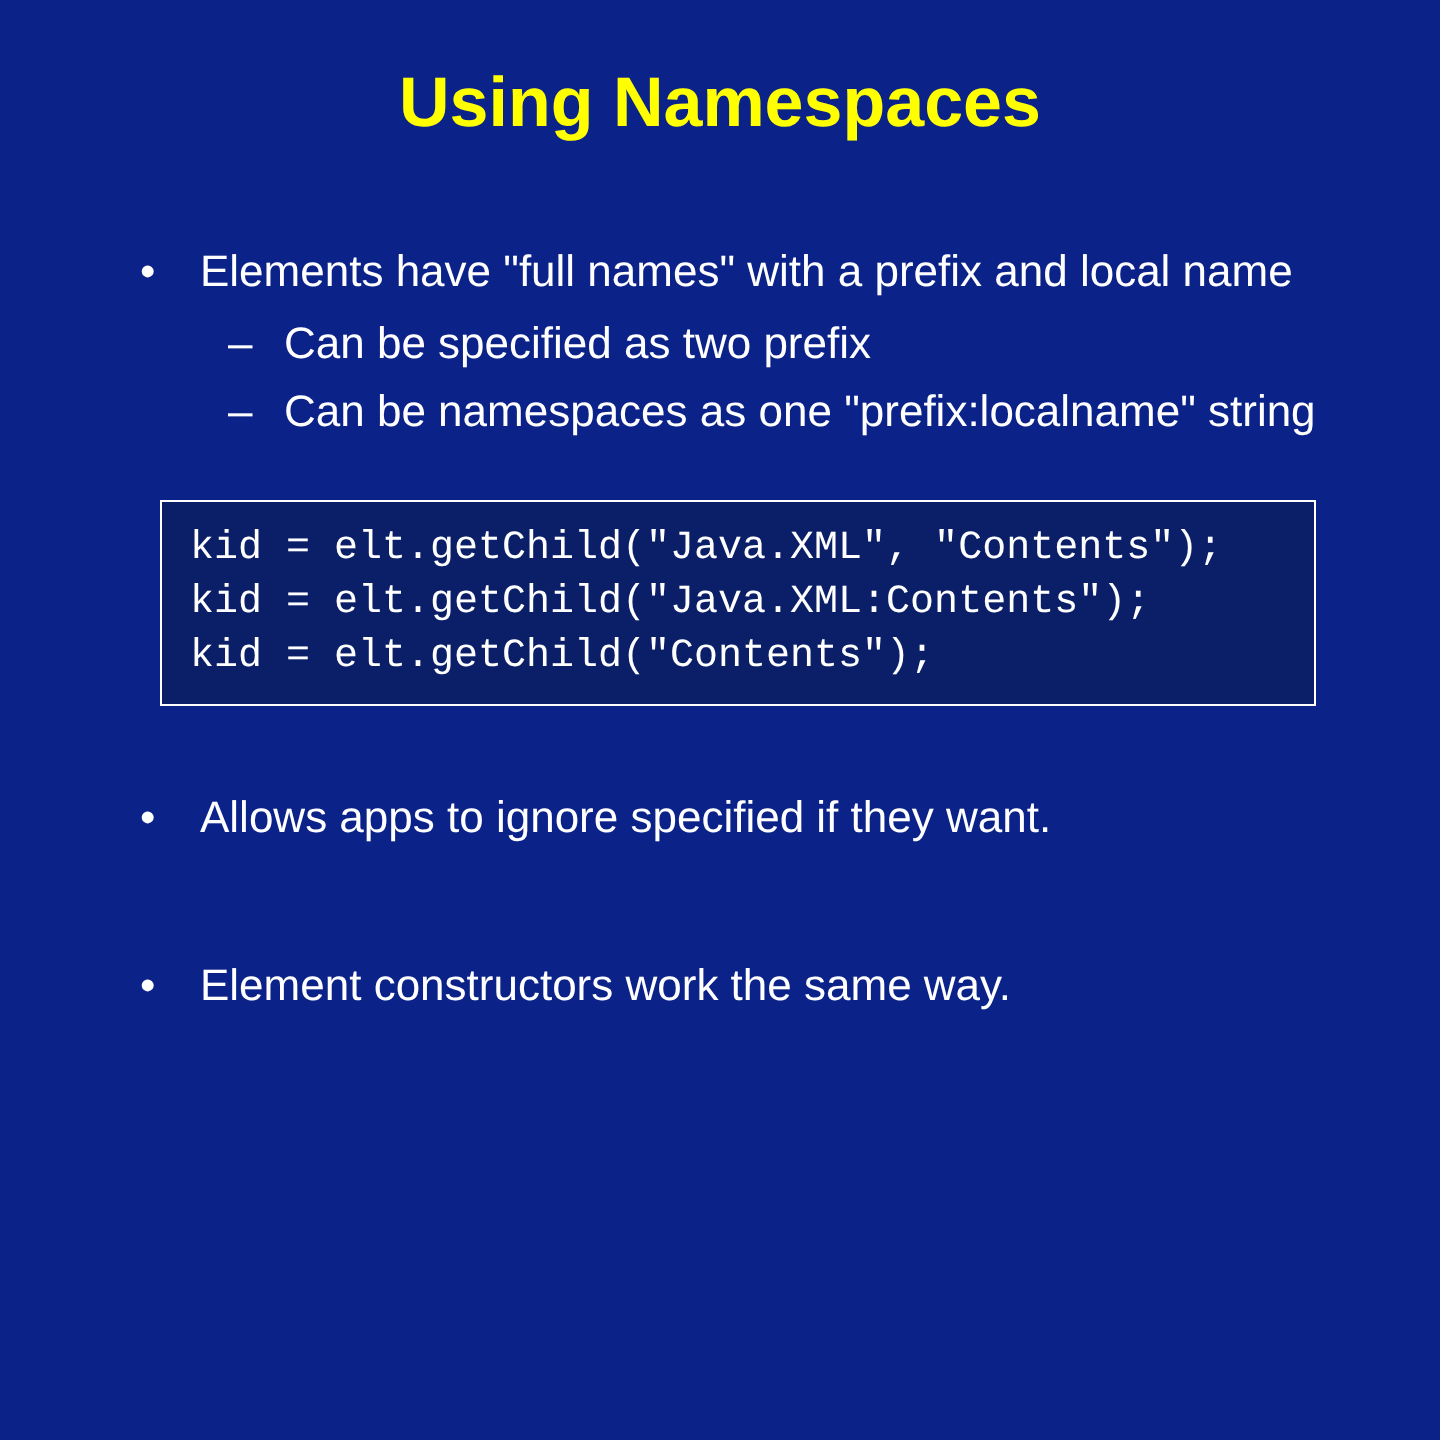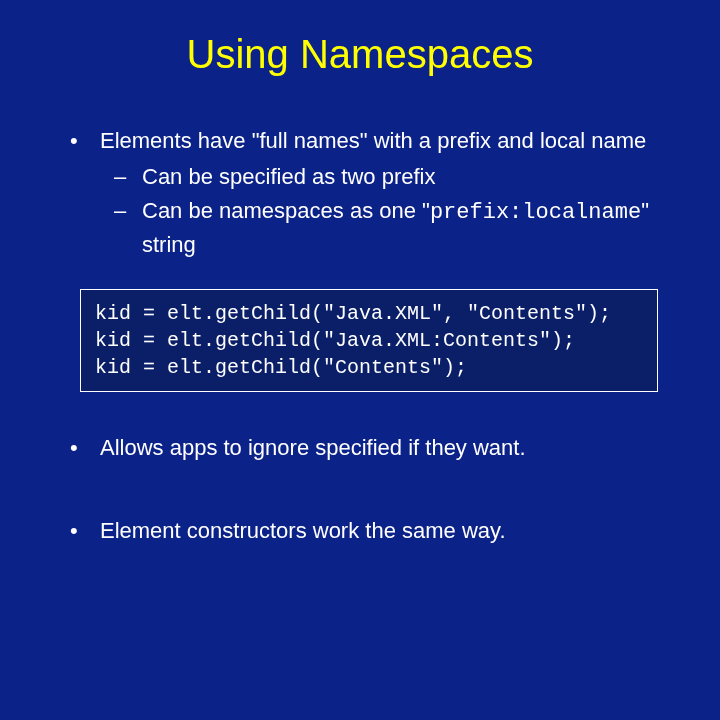--- a/index.html
+++ b/index.html
@@ -13,24 +13,24 @@
     overflow: hidden;
   }
   .slide {
     width: 720px;
     height: 720px;
     box-sizing: border-box;
     padding: 28px 40px 40px 40px;
   }
   .title {
     color: #ffff00;
-    font-size: 40px;
+    font-size: 35px;
     text-align: center;
     margin: 4px 0 48px 0;
-    font-weight: normal;
+    font-weight: bold;
   }
   ul.top {
     list-style: none;
     padding: 0;
     margin: 0 16px 0 30px;
     font-size: 22px;
     line-height: 1.45;
   }
   ul.top > li {
     position: relative;
@@ -66,21 +66,21 @@
     background: #0a1f68;
     padding: 10px 14px;
     margin: 28px 22px 40px 40px;
     font-family: "Courier New", Courier, monospace;
     font-size: 20px;
     line-height: 1.35;
     white-space: pre;
     color: #ffffff;
   }
   .mono {
-    font-family: Liberation Mono, monospace;
+    font-family: Liberation Sans, sans-serif;
     text-align: center;
   }
   .gap { height: 34px; }
 </style>
 </head>
 <body>
 
 <div class="slide">
 
   <h1 class="title">Using Namespaces</h1>

